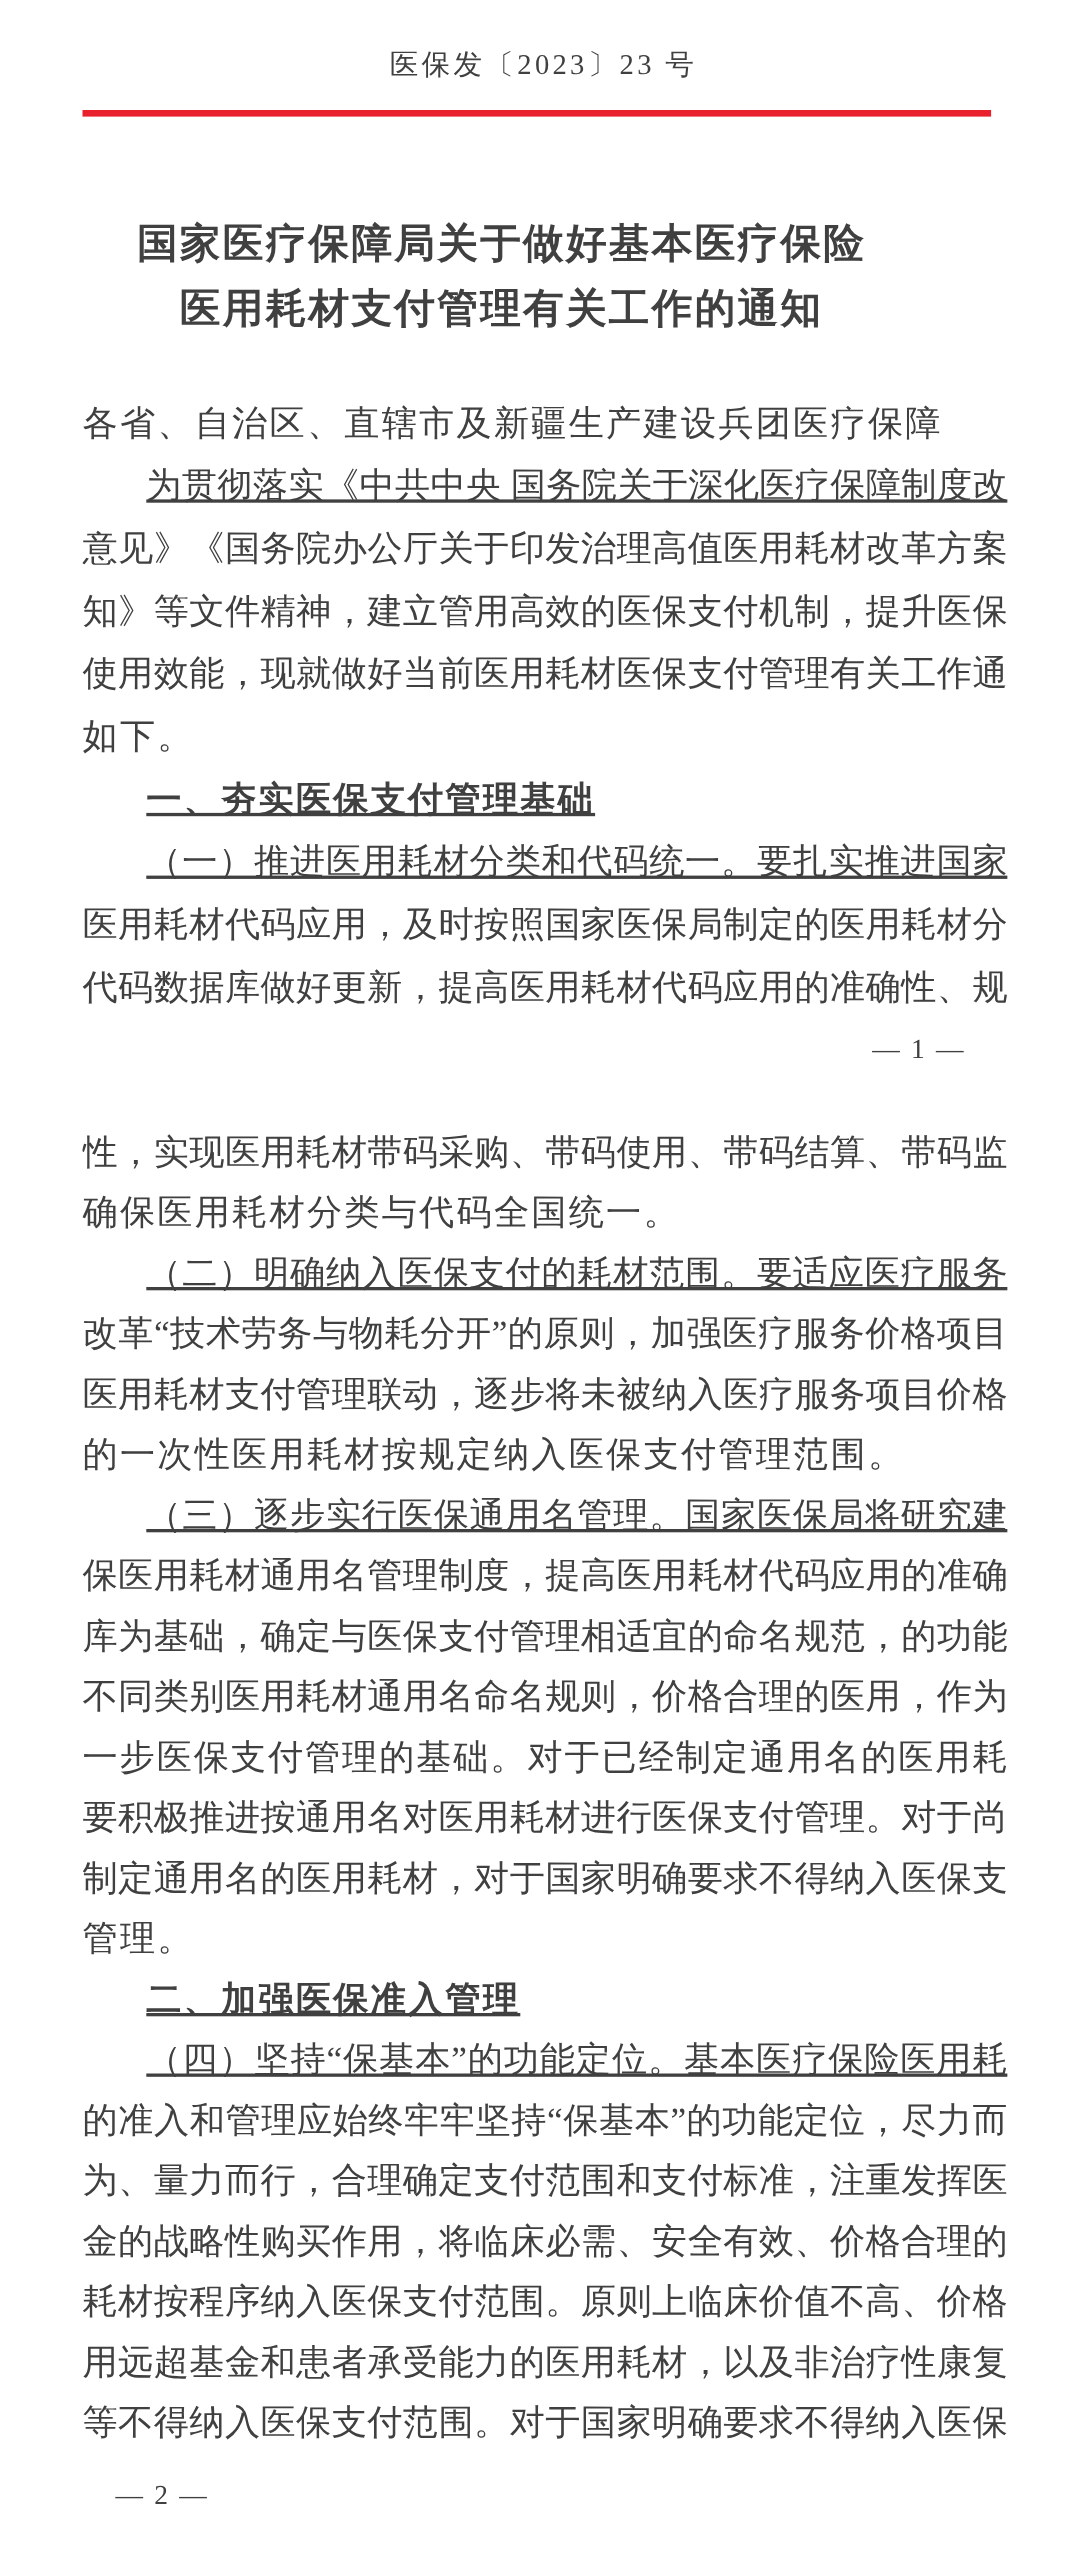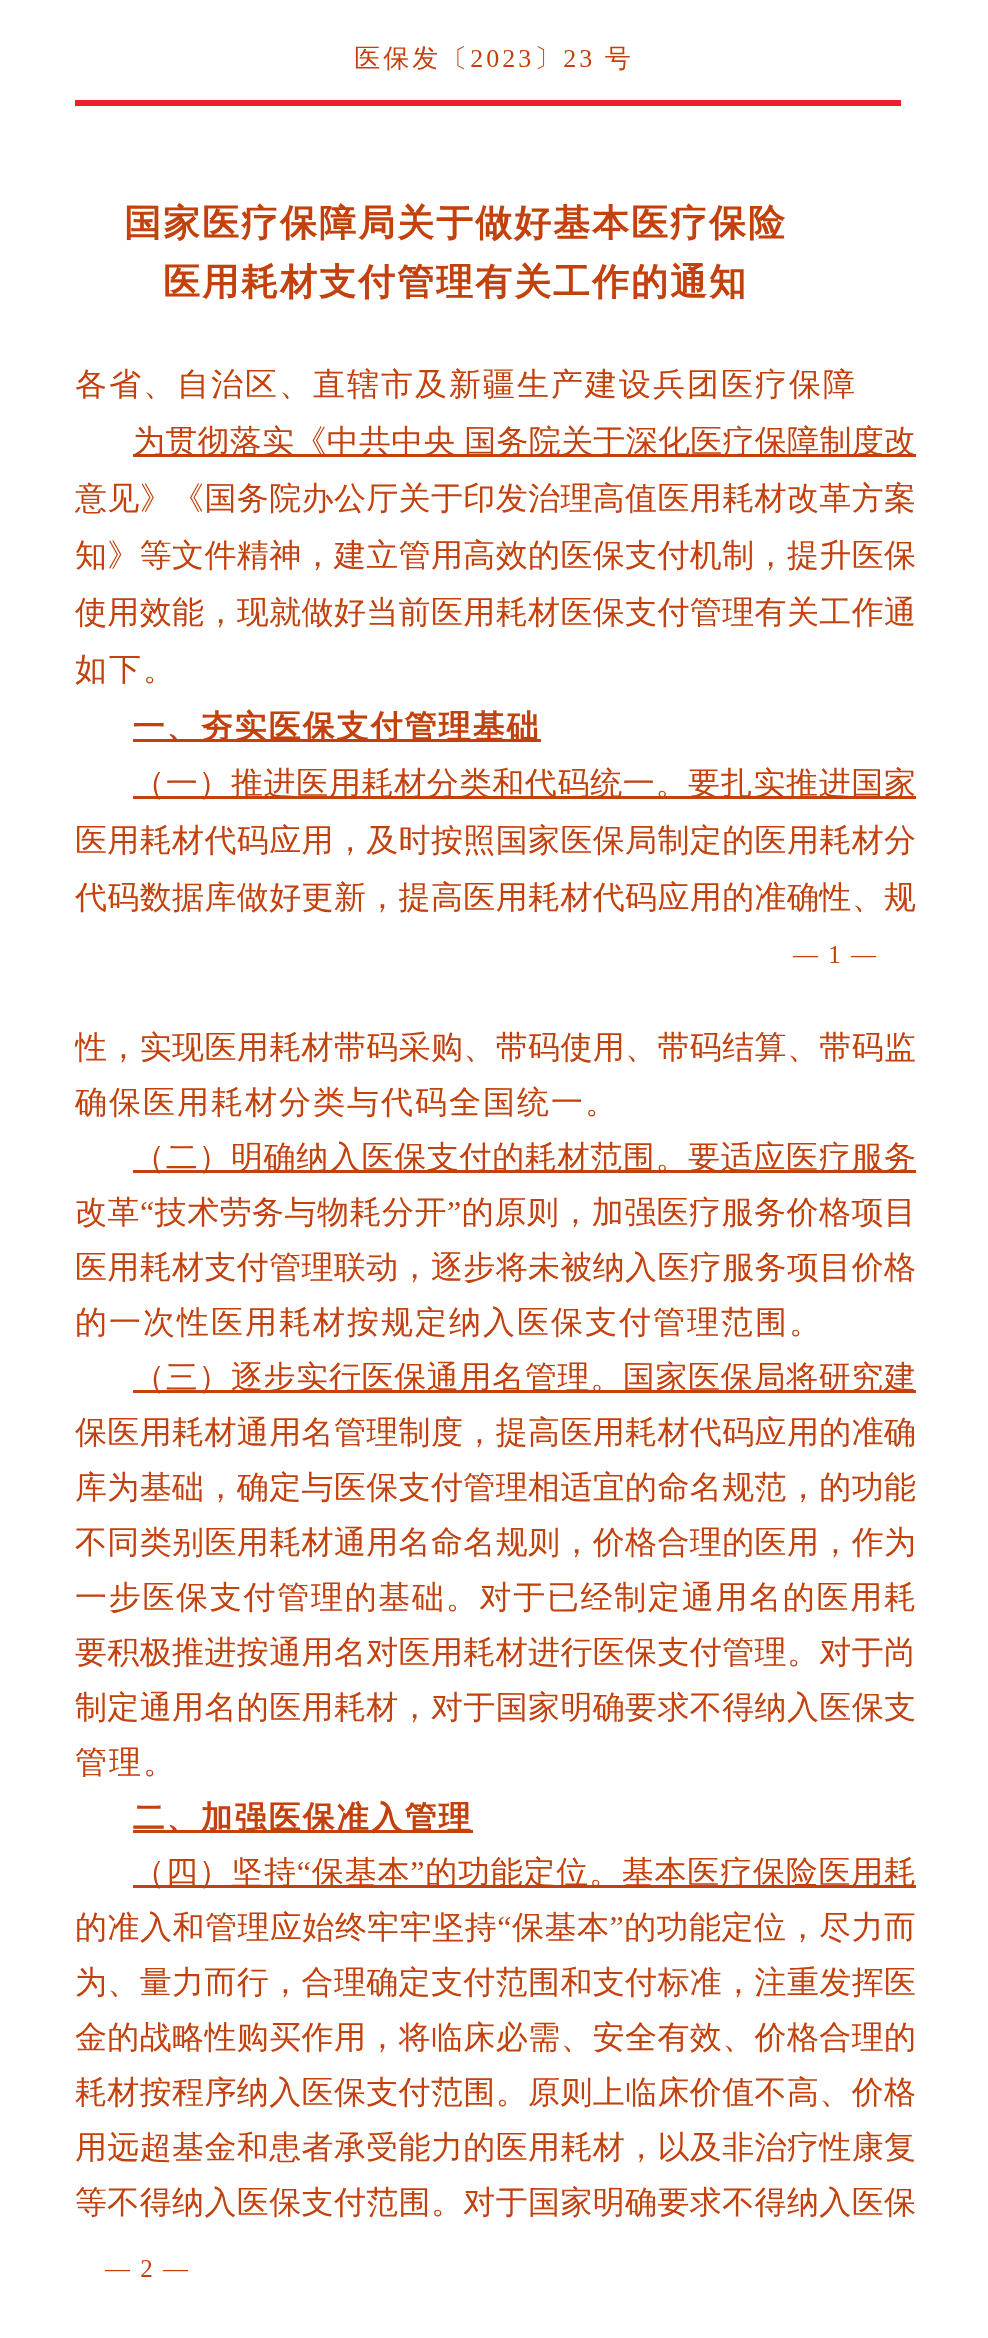--- a/index.html
+++ b/index.html
@@ -87,21 +87,21 @@
   }
   .page-num-2 {
     top: 2255px;
     left: 105px;
     text-align: left;
   }
 </style>
 </head>
 <body>
 
-<div class="page-canvas" style="color: #c2410c; background: rgb(255, 255, 255); border-radius: 14px;">
+<div class="page-canvas" style="color: #404040; background: rgb(255, 255, 255); border-radius: 14px;">
 
   <div class="doc-number">医保发〔2023〕23 号</div>
 
   <div class="red-rule" style="background: rgb(232, 33, 45);"></div>
 
   <div class="doc-title">
     <div>国家医疗保障局关于做好基本医疗保险</div>
     <div>医用耗材支付管理有关工作的通知</div>
   </div>
 

